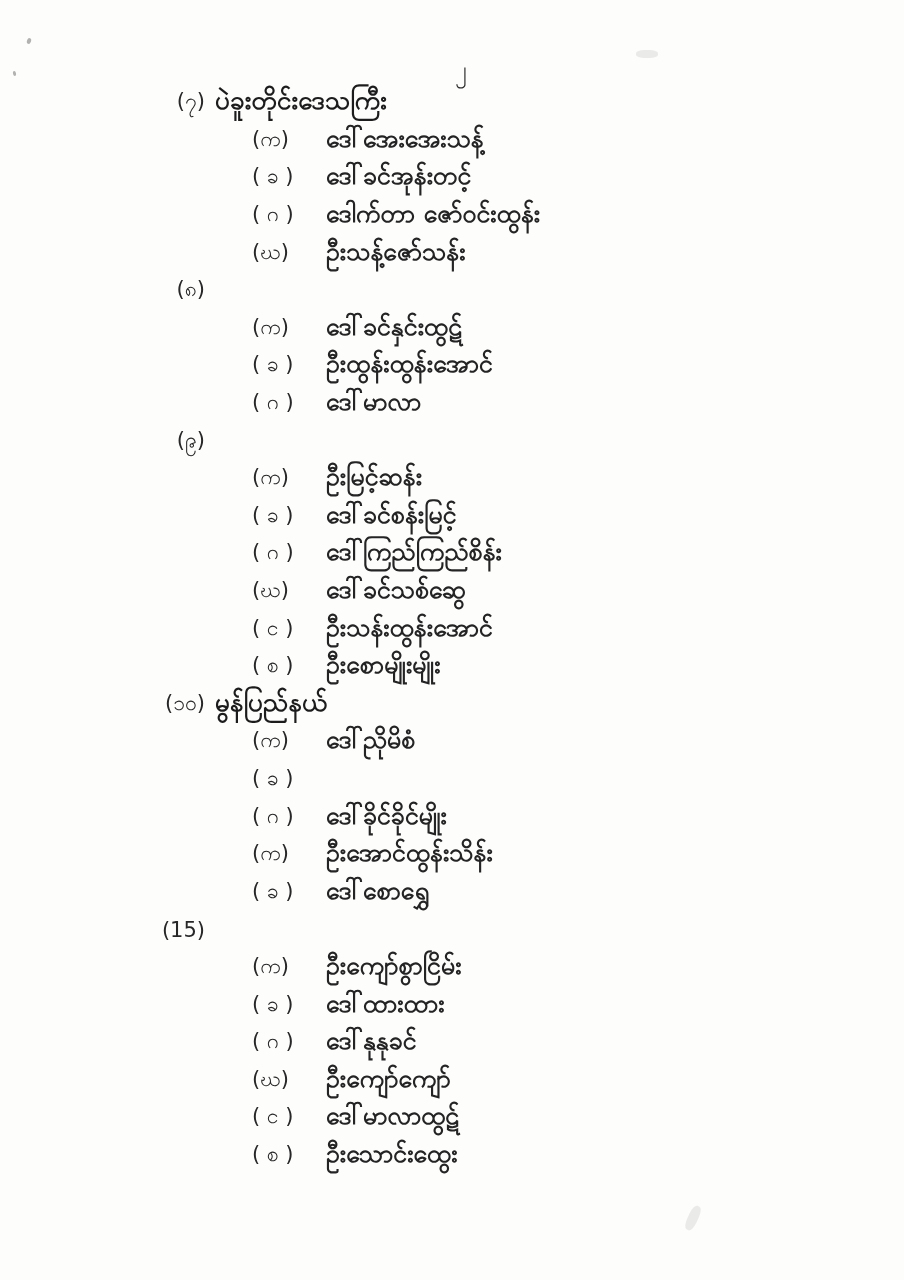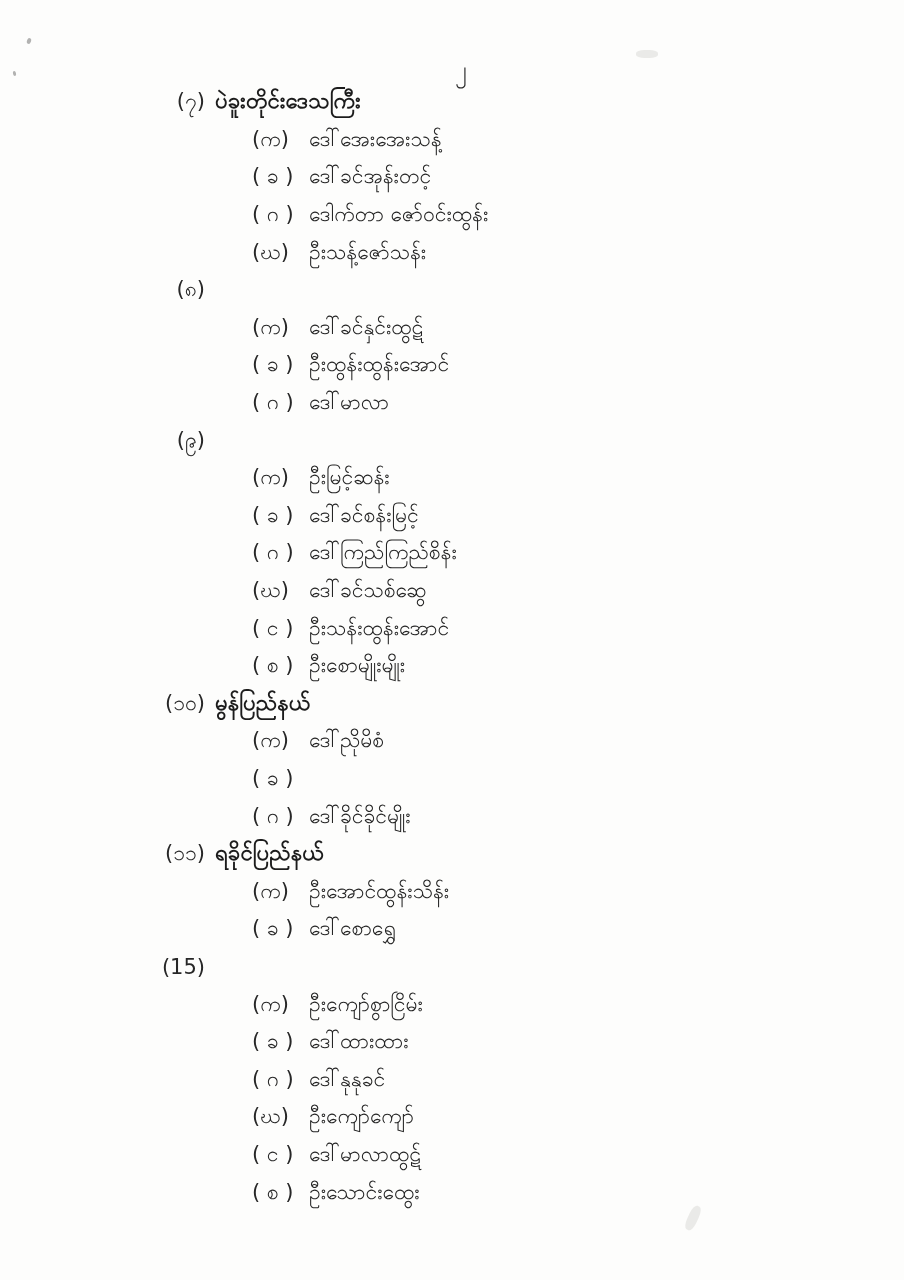--- a/index.html
+++ b/index.html
@@ -57,36 +57,37 @@
   }
   .sec-num {
     width: 205px;
     text-align: right;
     font-size: 21px;
     color: #272727;
     flex: 0 0 auto;
   }
   .sec-title {
     margin-left: 10px;
-    font-size: 22px;
+    font-size: 26px;
     font-weight: bold;
     color: #1c1c1c;
     letter-spacing: 0.2px;
   }
   .m-label {
     margin-left: 252px;
     width: 57px;
     font-size: 21px;
     color: #272727;
     flex: 0 0 auto;
   }
   .m-name {
-    margin-left: 0;
-    font-size: 21px;
+    margin-left: 17px;
+    font-size: 25px;
     color: #242424;
+    font-weight: bold;
   }
 </style>
 </head>
 <body>
 
 <div class="page">
   <div class="speck s1"></div>
   <div class="speck s2"></div>
   <div class="smudge m1"></div>
   <div class="smudge m2"></div>
@@ -169,24 +170,20 @@
       <span class="m-name">ဒေါ်ညိုမိစံ</span>
     </div>
     <div class="row member">
       <span class="m-label">( ခ )</span>
     </div>
     <div class="row member">
       <span class="m-label">( ဂ )</span>
       <span class="m-name">ဒေါ်ခိုင်ခိုင်မျိုး</span>
     </div>
 
-    <div class="row section">
-      <span class="sec-num">(၁၁)</span>
-      <span class="sec-title">ရခိုင်ပြည်နယ်</span>
-    </div>
     <div class="row member">
       <span class="m-label">(က)</span>
       <span class="m-name">ဦးအောင်ထွန်းသိန်း</span>
     </div>
     <div class="row member">
       <span class="m-label">( ခ )</span>
       <span class="m-name">ဒေါ်စောရွှေ</span>
     </div>
 
     <div class="row section">

